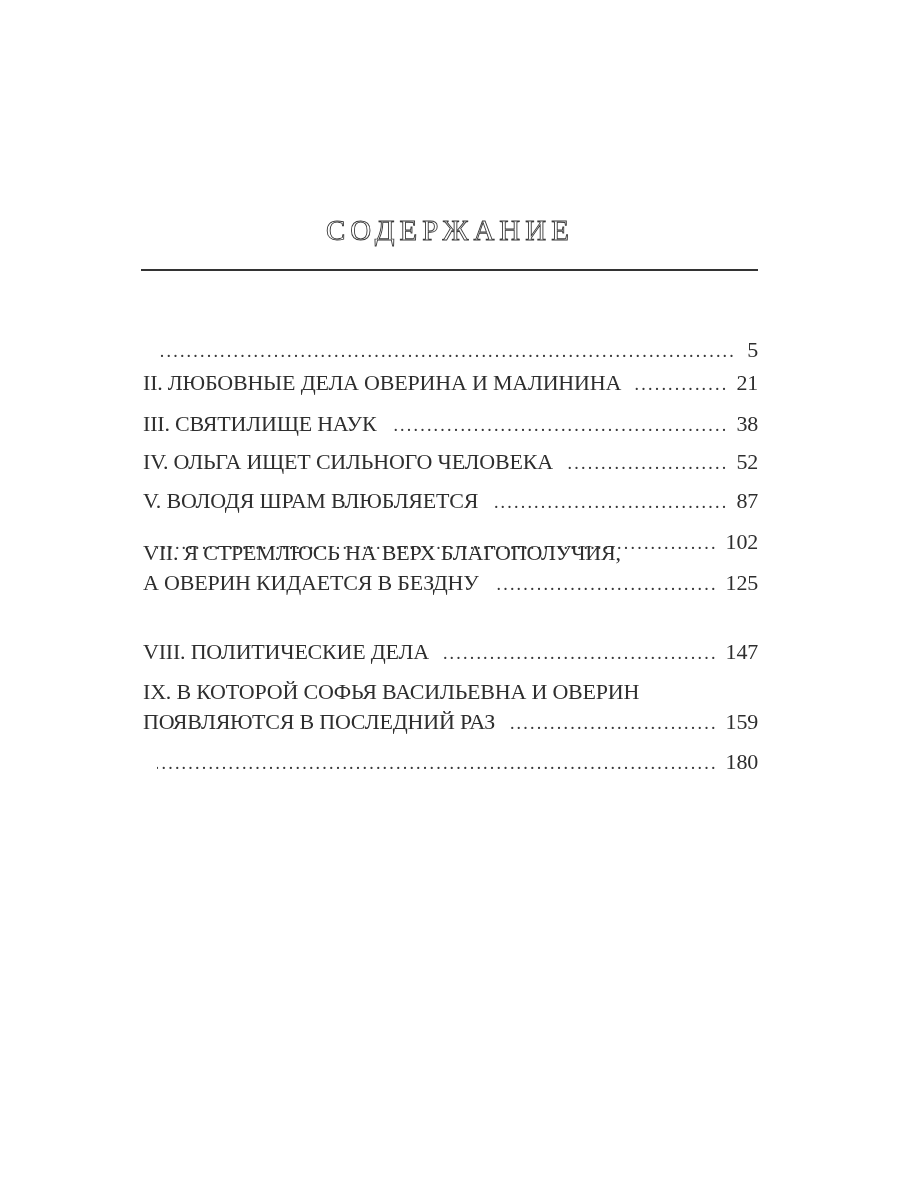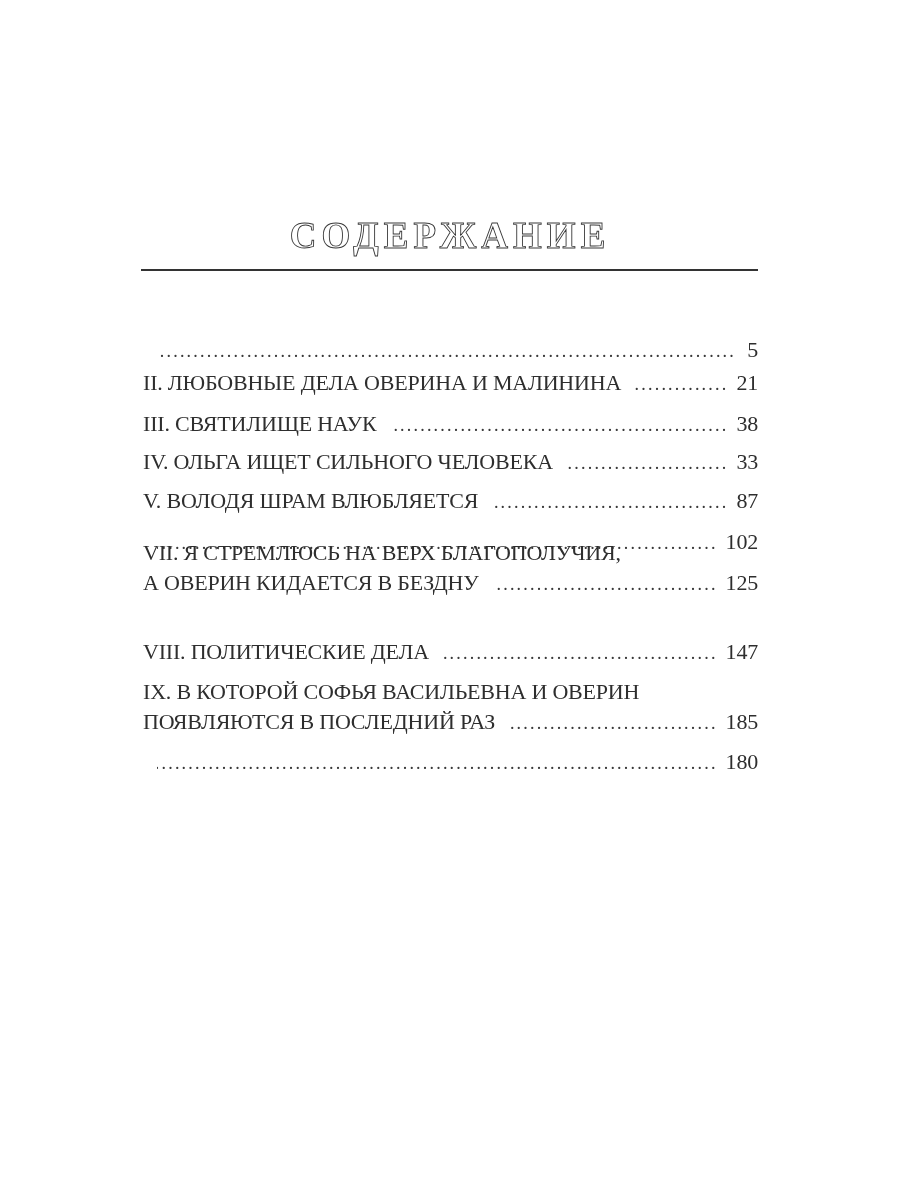--- a/index.html
+++ b/index.html
@@ -20,25 +20,25 @@
     left: 0; top: 0;
     width: 900px; height: 1200px;
     background: #ffffff;
   }
   .title {
     position: absolute;
     top: 214px;
     left: 0;
     width: 900px;
     text-align: center;
-    font-size: 37px;
+    font-size: 29px;
     letter-spacing: 5px;
     color: #ffffff;
     -webkit-text-stroke: 0.9px #3a3a3a;
-    font-weight: bold;
+    font-weight: normal;
   }
   .rule {
     position: absolute;
     top: 269px;
     left: 141px;
     width: 617px;
     height: 2px;
     background: #333333;
   }
   .toc {
@@ -114,21 +114,21 @@
         <span class="text">III. СВЯТИЛИЩЕ НАУК</span>
         <span class="leader"></span>
         <span class="num">38</span>
       </div>
     </div>
 
     <div class="entry" style="top:447px;">
       <div class="line">
         <span class="text">IV. ОЛЬГА ИЩЕТ СИЛЬНОГО ЧЕЛОВЕКА</span>
         <span class="leader"></span>
-        <span class="num">33</span>
+        <span class="num">52</span>
       </div>
     </div>
 
     <div class="entry" style="top:486px;">
       <div class="line">
         <span class="text">V. ВОЛОДЯ ШРАМ ВЛЮБЛЯЕТСЯ</span>
         <span class="leader"></span>
         <span class="num">87</span>
       </div>
     </div>
@@ -159,21 +159,21 @@
       </div>
     </div>
 
     <div class="entry" style="top:677px;">
       <div class="line">
         <span class="text">IX. В КОТОРОЙ СОФЬЯ ВАСИЛЬЕВНА И ОВЕРИН</span>
       </div>
       <div class="line">
         <span class="text">ПОЯВЛЯЮТСЯ В ПОСЛЕДНИЙ РАЗ</span>
         <span class="leader"></span>
-        <span class="num">185</span>
+        <span class="num">159</span>
       </div>
     </div>
 
     <div class="entry" style="top:747px;">
       <div class="line">
         <span class="leader"></span>
         <span class="num">180</span>
       </div>
     </div>
 

